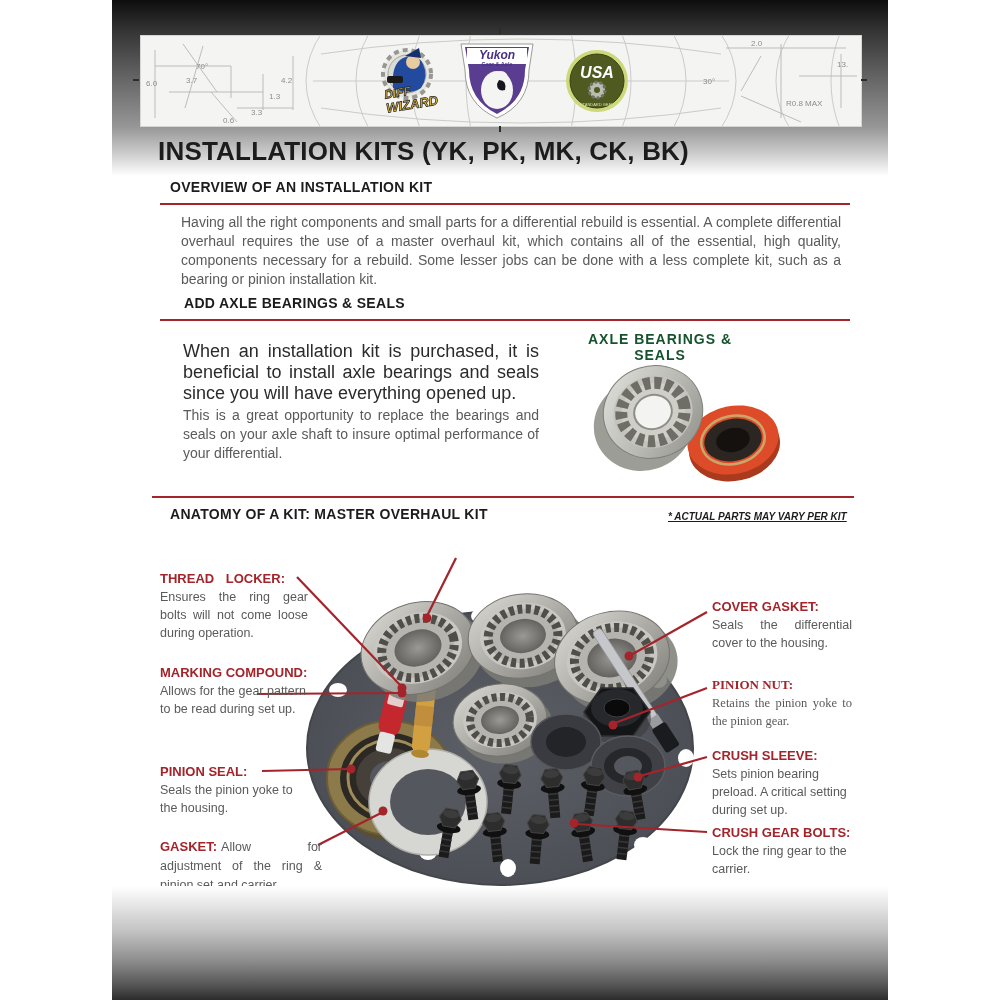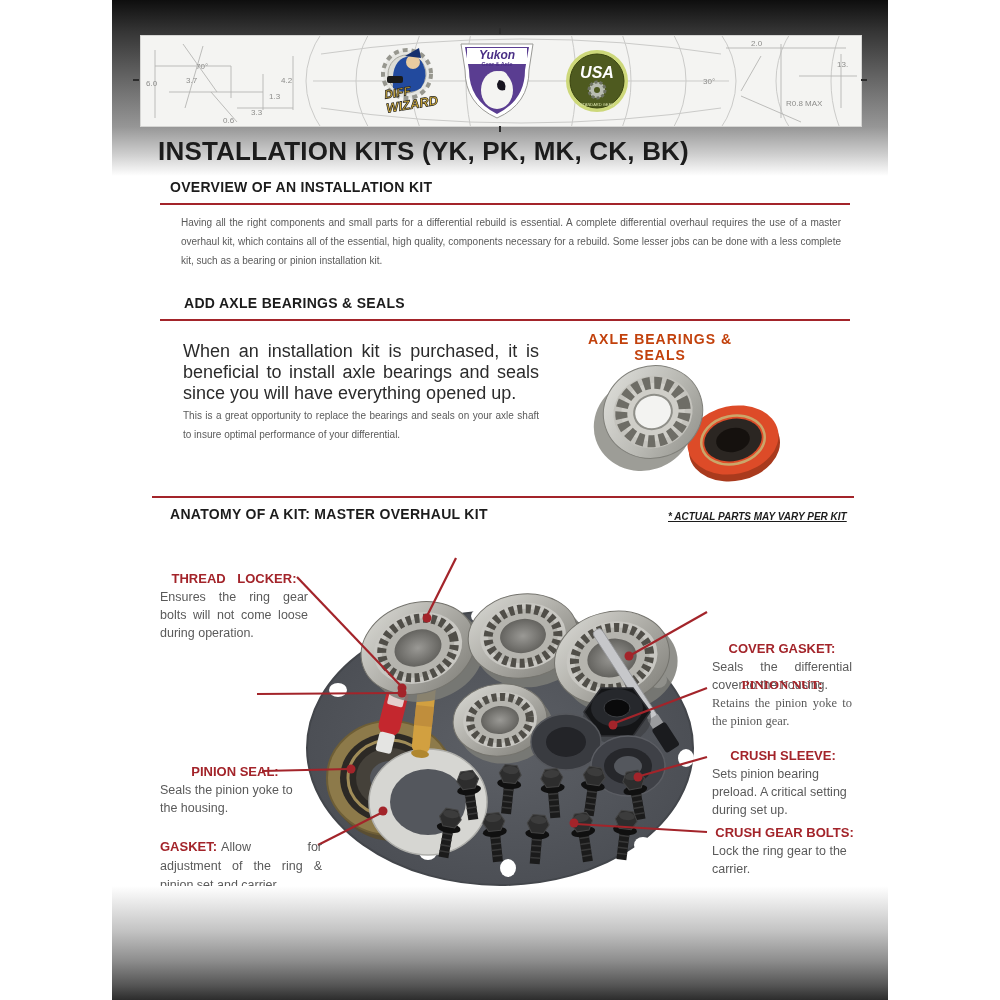--- a/index.html
+++ b/index.html
@@ -9,26 +9,26 @@
   
   .band-top{left:112px;top:0;width:776px;height:176px;
     background:linear-gradient(180deg,#0e0e0e 0%,#353535 18%,#6f6f6f 50%,#969696 72%,#cfcfcf 88%,#ffffff 100%);}
   .band-bottom{left:112px;top:886px;width:776px;height:114px;
     background:linear-gradient(180deg,#ffffff 0%,#e4e4e4 18%,#c2c2c2 40%,#8c8c8c 66%,#555555 87%,#2c2c2c 100%);}
   .banner{left:140px;top:35px;width:720px;height:90px;background:#f4f4f2;border:1px solid #d6d6d4;}
   .tick{background:#2c2c2c;}
   .page-title{left:158px;top:136px;width:700px;font-size:26px;font-weight:bold;color:#1c1c1c;letter-spacing:.2px;}
   .sec-head{font-size:14px;font-weight:bold;color:#1c1c1c;letter-spacing:.3px;}
   .rule{height:2px;background:#a3242a;}
-  .body-txt{font-size:10px;line-height:19px;color:#5a5a5a;text-align:justify;}
+  .body-txt{font-size:14px;line-height:19px;color:#5a5a5a;text-align:justify;}
   .bold-txt{font-size:18px;line-height:21px;color:#2b2b2b;font-weight:normal;text-align:justify;}
-  .red-label{color:#c2410c;font-weight:bold;}
+  .red-label{color:#14532d;font-weight:bold;}
   .img-label{font-size:14px;letter-spacing:1px;}
   .note{font-size:10px;font-weight:bold;font-style:italic;color:#1c1c1c;letter-spacing:0;text-decoration:underline;}
-  .co-label{display:block;font-size:13px;line-height:18px;color:#a3242a;font-weight:bold;text-align:center;}
+  .co-label{display:block;font-size:13px;line-height:18px;color:#a3242a;font-weight:bold;}
   .co-text{display:block;font-size:12.5px;line-height:18px;color:#5a5a5a;}
   .jt{text-align:justify;}
   .iol{display:inline;margin-right:4px;}
   .iot{display:inline;}
   .ws{word-spacing:8px;}
   svg text{font-family:"Liberation Sans","DejaVu Sans",sans-serif;}
 </style>
 </head>
 <body>
 
@@ -386,31 +386,35 @@
       <circle cx="574" cy="823" r="4.5"></circle>
     </g>
   </svg>
 
 
   <div class="abs" style="left:160px;top:570px;width:148px;">
     <span class="co-label ws">THREAD LOCKER:</span>
     <span class="co-text jt">Ensures the ring gear bolts will not come loose during operation.</span>
   </div>
 
+  <div class="abs" style="left:160px;top:664px;width:148px;">
+    <span class="co-label">MARKING COMPOUND:</span>
+    <span class="co-text">Allows for the gear pattern to be read during set up.</span>
+  </div>
 
   <div class="abs" style="left:160px;top:763px;width:150px;">
     <span class="co-label">PINION SEAL:</span>
     <span class="co-text">Seals the pinion yoke to the housing.</span>
   </div>
 
   <div class="abs jt" style="left:160px;top:837px;width:162px;">
     <span class="co-label iol">GASKET:</span><span class="co-text iot">Allow for adjustment of the ring &amp; pinion set and carrier.</span>
   </div>
 
-  <div class="abs" style="left:712px;top:598px;width:140px;margin-top:42px;">
+  <div class="abs" style="left:712px;top:598px;width:140px;">
     <span class="co-label">COVER GASKET:</span>
     <span class="co-text jt">Seals the differential cover to the housing.</span>
   </div>
 
   <div class="abs" style="left:712px;top:676px;width:140px;font-family:Liberation Serif, serif;">
     <span class="co-label">PINION NUT:</span>
     <span class="co-text jt">Retains the pinion yoke to the pinion gear.</span>
   </div>
 
   <div class="abs" style="left:712px;top:747px;width:142px;">

